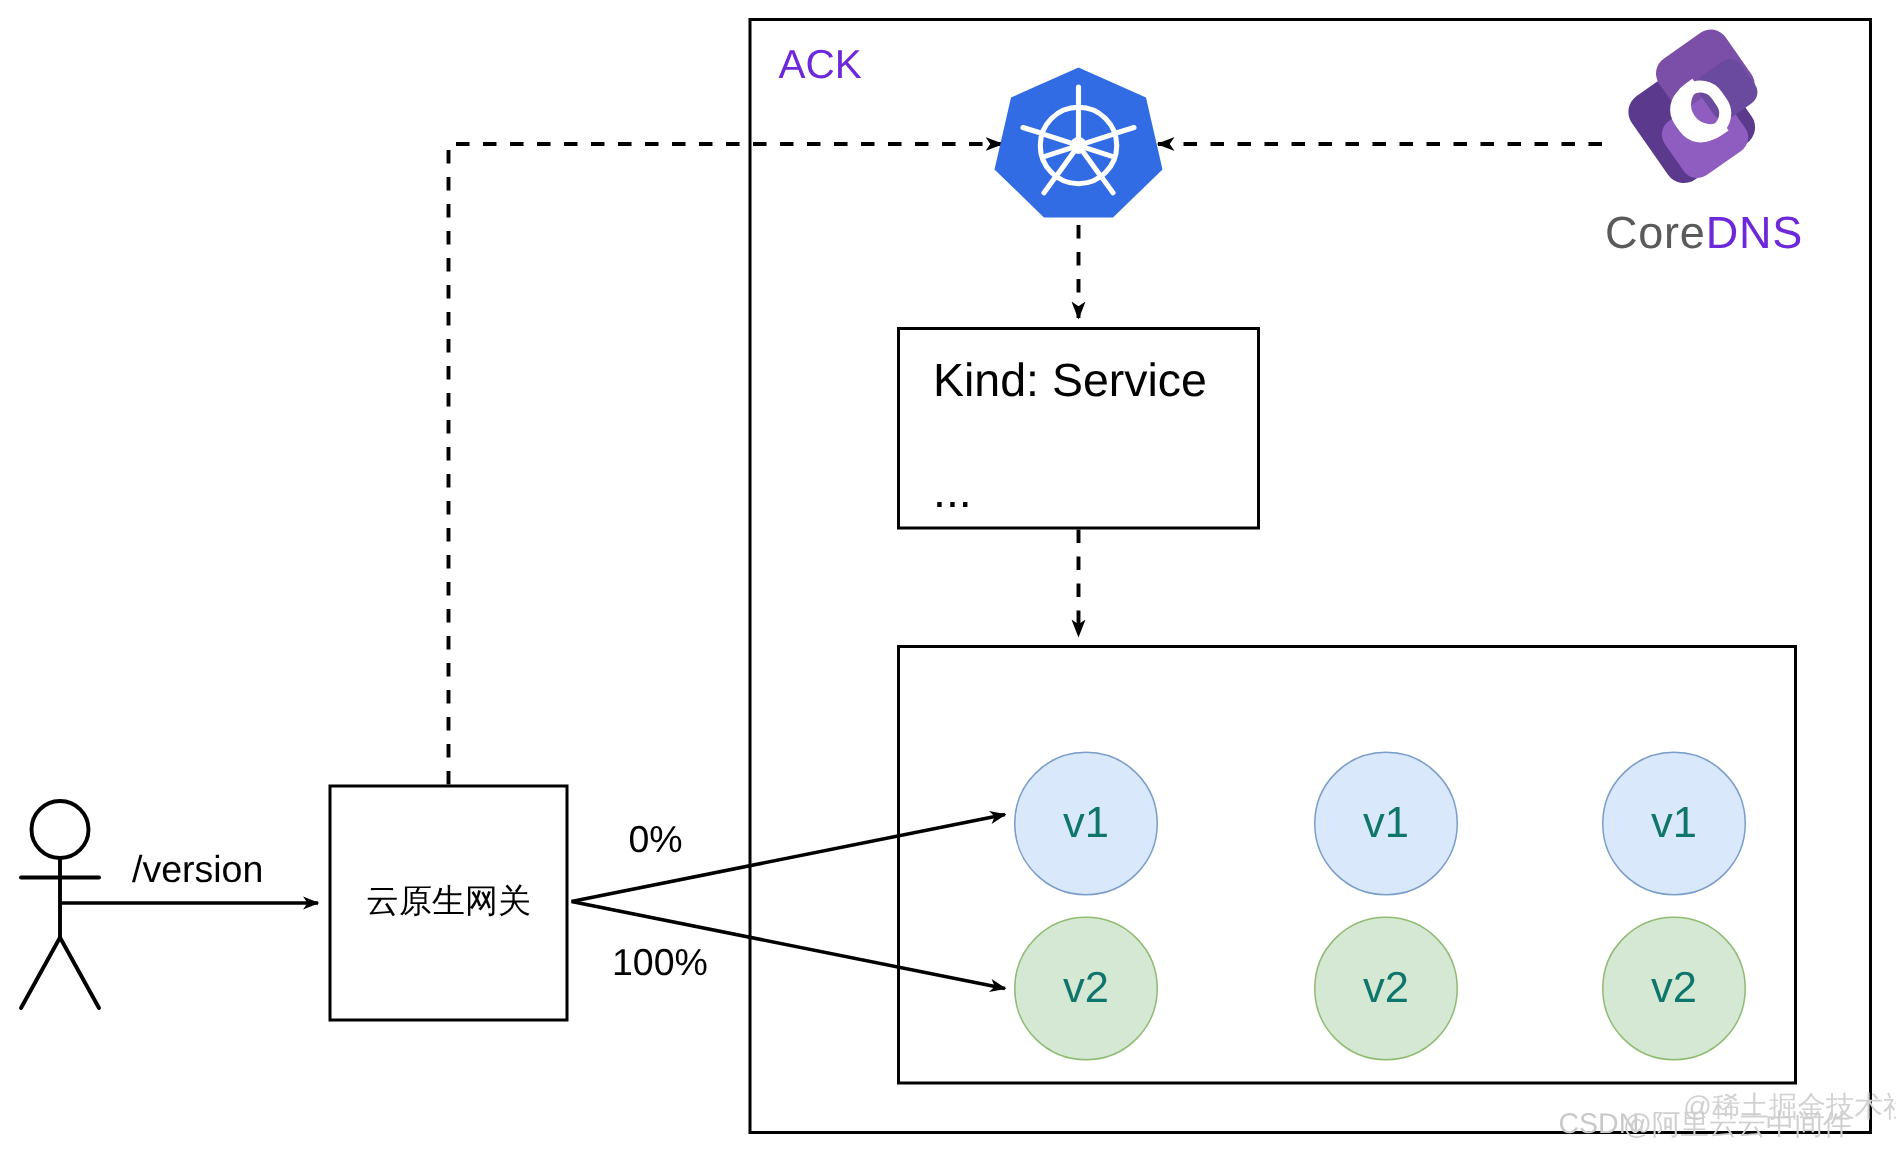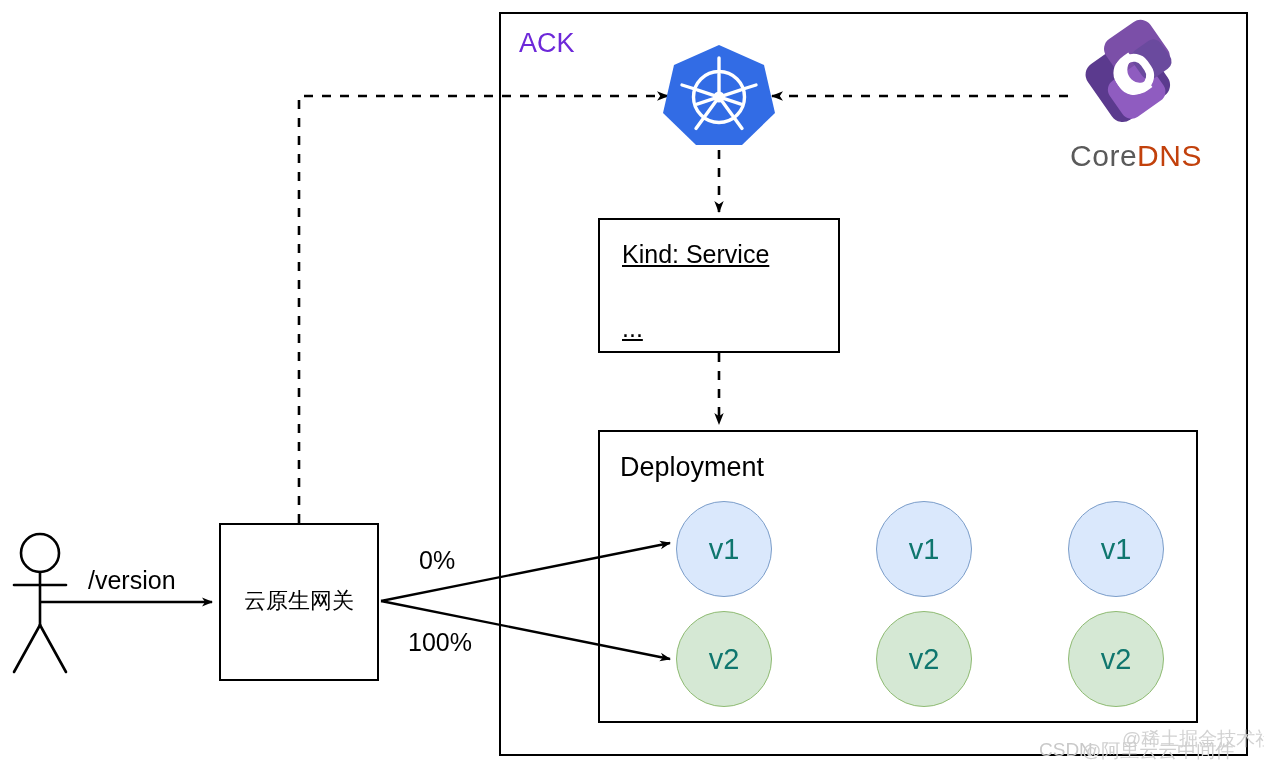--- a/index.html
+++ b/index.html
@@ -44,25 +44,24 @@
     color: #6d28d9;
     line-height: 1;
     white-space: nowrap;
   }
   .service-box {
     left: 598px; top: 218px; width: 242px; height: 135px;
   }
   .service-text {
     position: absolute;
     left: 622px; top: 236px;
-    font-size: 25px;
+    font-size: 31px;
     line-height: 36px;
     color: #000;
     white-space: pre;
-    text-decoration: underline;
   }
   .deploy-box { left: 598px; top: 430px; width: 600px; height: 293px; }
   .deploy-label {
     position: absolute;
     left: 620px; top: 454px;
     font-size: 27px;
     color: #000;
     line-height: 1;
     white-space: nowrap;
   }
@@ -112,21 +111,21 @@
     position: absolute;
     left: 0; top: 113px;
     width: 160px;
     text-align: center;
     font-size: 30px;
     letter-spacing: 0.5px;
     line-height: 1;
     white-space: nowrap;
   }
   .cd-core { color: #5a5a5a; }
-  .cd-dns  { color: #c2410c; }
+  .cd-dns  { color: #6d28d9; }
   
   .watermark {
     position: absolute;
     font-size: 19px;
     line-height: 1;
     white-space: nowrap;
     color: #c9c9c9;
   }
   .wm-csdn  { left: 1039px; top: 740px; }
   .wm-juejin{ left: 1077px; top: 729px; color: #d2d2d2; margin-left: 45px; }
@@ -203,21 +202,20 @@
   </svg>
 
   <div class="node box ack-box"></div>
   <div class="ack-label">ACK</div>
 
   <div class="node box service-box"></div>
   <div class="service-text">Kind: Service</div>
   <div class="service-text" style="top:310px;">...</div>
 
   <div class="node box deploy-box"></div>
-  <div class="deploy-label">Deployment</div>
 
   <div class="node box gw-box"></div>
   <div class="gw-label">云原生网关</div>
 
   <div class="pod pod-v1" style="left:676px; top:501px;">v1</div>
   <div class="pod pod-v2" style="left:676px; top:611px;">v2</div>
 
   <div class="pod pod-v1" style="left:876px; top:501px;">v1</div>
   <div class="pod pod-v2" style="left:876px; top:611px;">v2</div>
 

